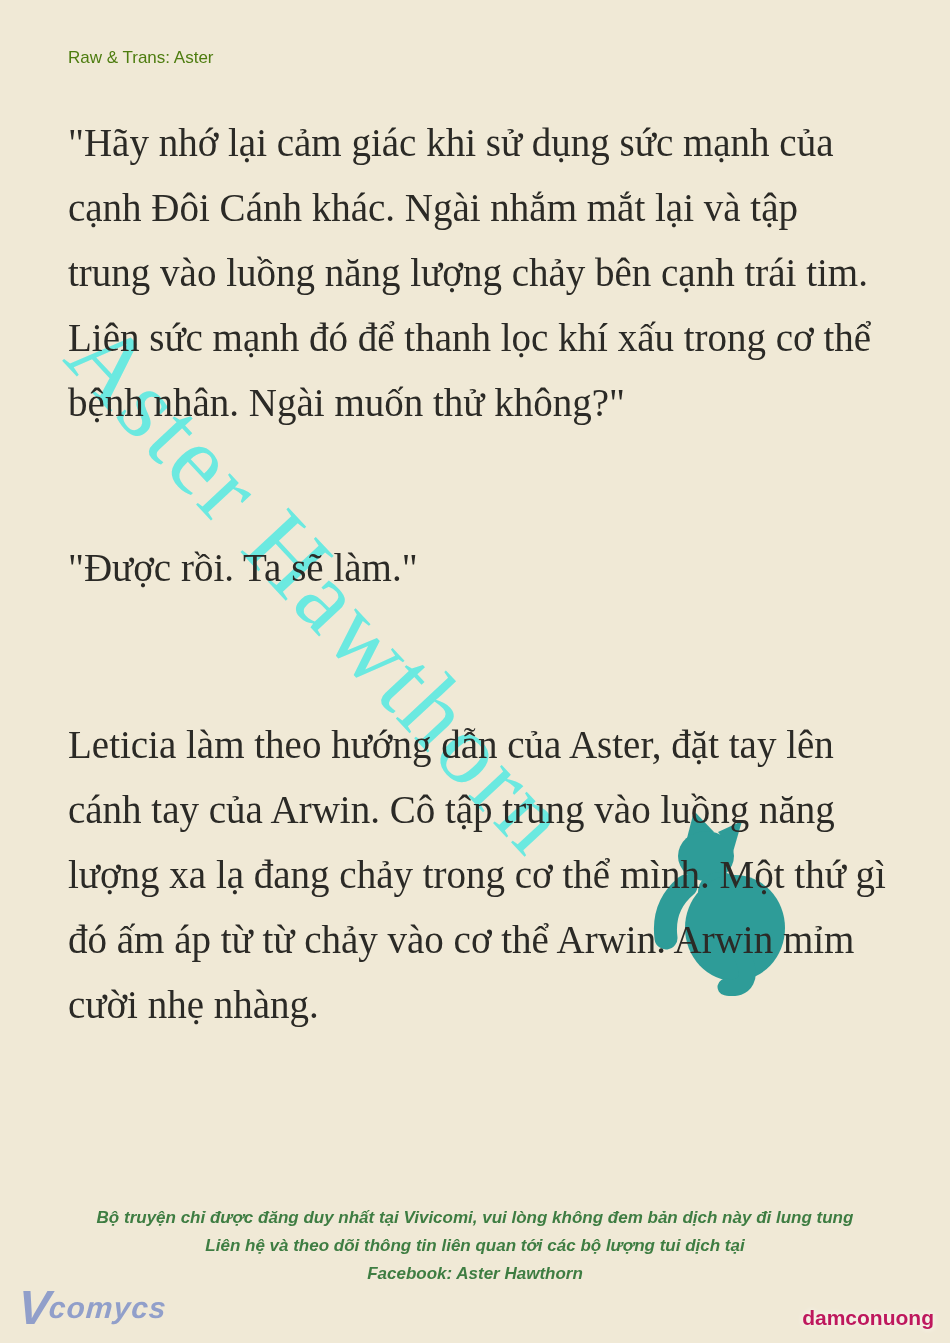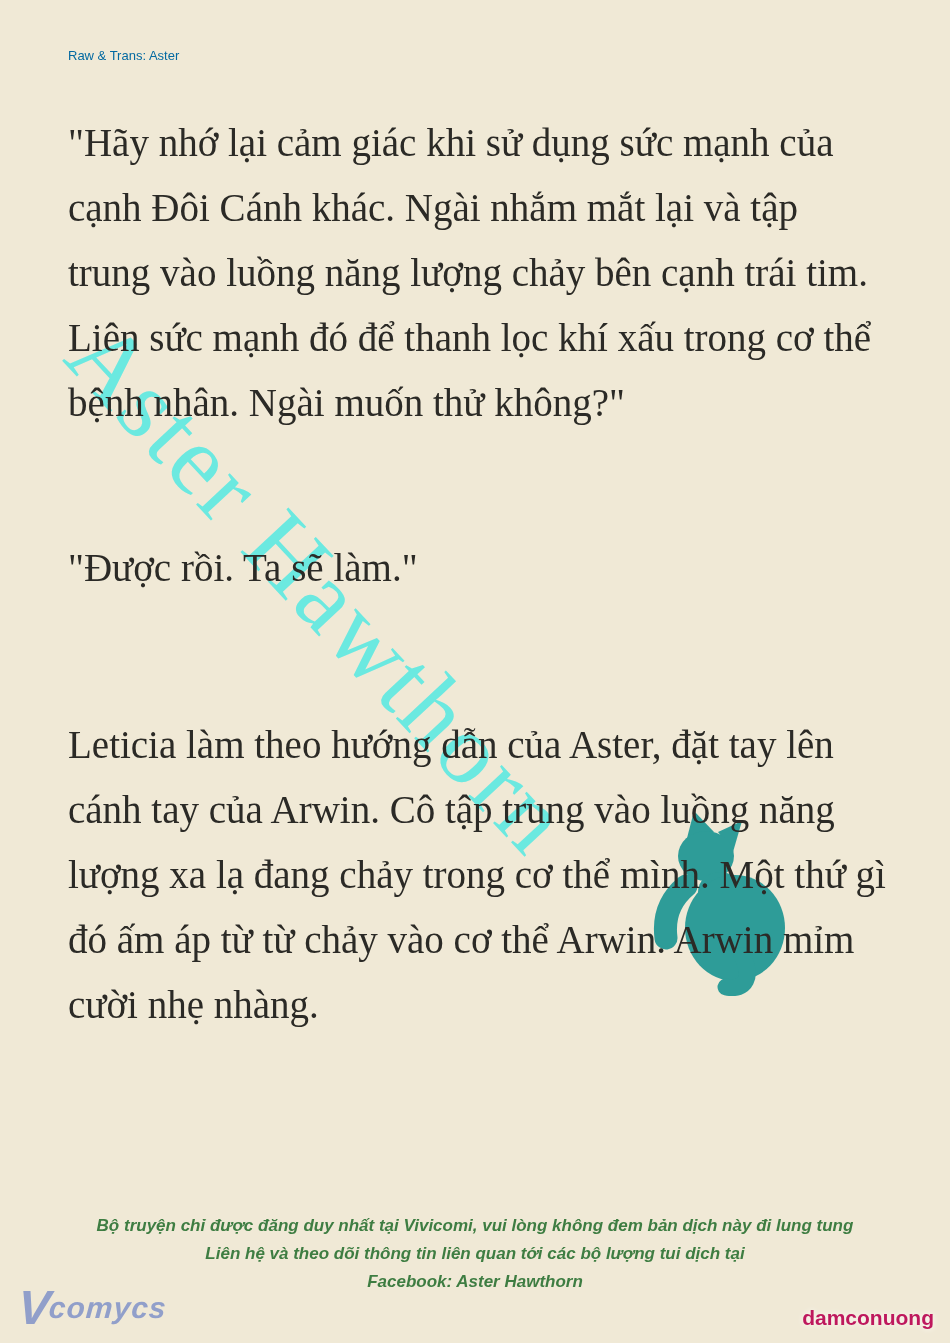--- a/index.html
+++ b/index.html
@@ -15,22 +15,22 @@
     font-family: "Liberation Serif", serif;
     color: #2B2A26;
   }
 
   
   .credit {
     position: absolute;
     left: 68px;
     top: 48px;
     font-family: "Liberation Sans", sans-serif;
-    font-size: 13px;
-    color: #0369a1;
+    font-size: 17px;
+    color: #4d7c0f;
     z-index: 3;
   }
 
   
   .watermark {
     position: absolute;
     left: 128px;
     top: 298px;
     transform: rotate(47deg);
     transform-origin: 0 0;
@@ -73,21 +73,20 @@
     top: 1204px;
     width: 950px;
     text-align: center;
     font-family: "Liberation Sans", sans-serif;
     font-style: italic;
     font-weight: bold;
     font-size: 17px;
     line-height: 28px;
     color: #3E7D42;
     z-index: 2;
-    margin-top: 8px;
   }
 
   
   .vcomycs {
     position: absolute;
     left: 18px;
     top: 1284px;
     font-family: "Liberation Sans", sans-serif;
     font-style: italic;
     font-weight: bold;

